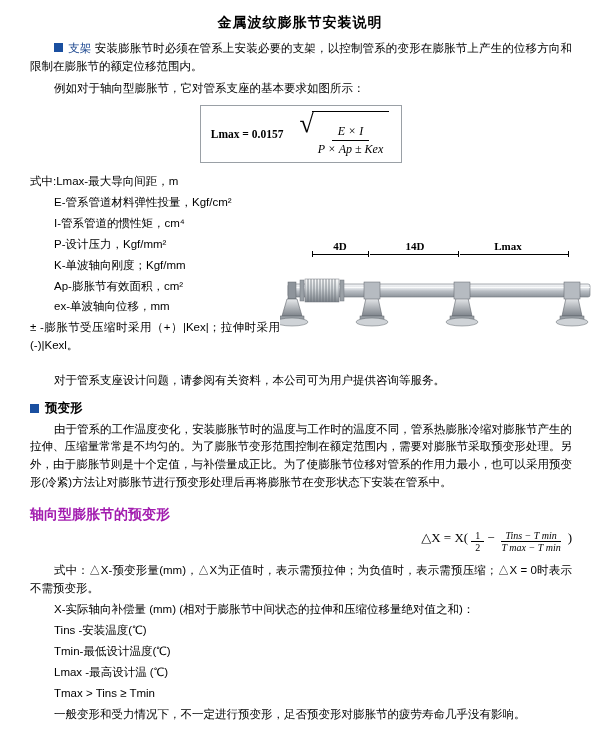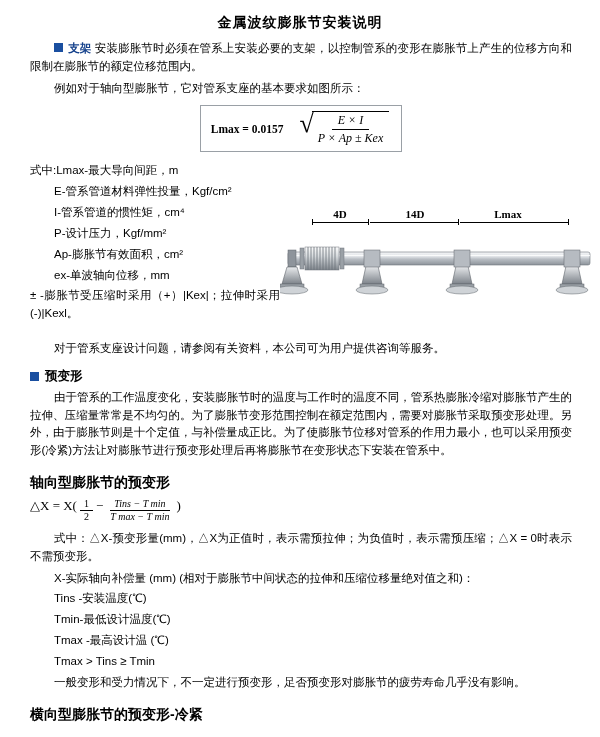--- a/index.html
+++ b/index.html
@@ -55,25 +55,25 @@
     height: 9px;
     background: #1a4fa0;
     margin-right: 6px;
     flex: none;
   }
   .sect-head .htext {
     font-size: 12.5px;
   }
   .inline-head {
     display: inline;
-    font-weight: bold;
+    font-weight: normal;
     color: #16428c;
   }
   .bluehead {
-    color: #000000;
+    color: #a21caf;
     font-weight: bold;
     font-size: 14px;
     margin: 14px 0 6px 0;
   }
   .formula-box {
     display: flex;
     justify-content: center;
     margin: 8px 0 10px 0;
   }
   .formula {
@@ -97,21 +97,21 @@
   .sqrt .radic {
     font-size: 26px;
     line-height: 26px;
     margin-right: -2px;
   }
   .frac {
     display: inline-flex;
     flex-direction: column;
     align-items: center;
     border-top: 1px solid #000;
-    padding-top: 1px;
+    padding-top: 12px;
     font-style: italic;
   }
   .frac .num {
     padding: 0 6px 1px 6px;
     border-bottom: 1px solid #000;
   }
   .frac .den {
     padding: 1px 6px 0 6px;
   }
   .list {
@@ -153,21 +153,21 @@
     height: 6px;
     top: 11px;
   }
   .pipe-svg {
     position: absolute;
     top: 18px;
     left: 0;
   }
   .eq-center {
     display: flex;
-    justify-content: flex-start;
+    justify-content: flex-end;
     margin: 6px 0 8px 0;
     font-family: "Liberation Serif", serif;
     font-size: 13px;
   }
   .fracsm {
     display: inline-flex;
     flex-direction: column;
     align-items: center;
     vertical-align: middle;
     font-size: 10px;
@@ -209,20 +209,21 @@
           </span>
         </span>
       </div>
     </div>
 
     <div class="list" style="width:250px;">
       <p style="text-indent:0;">式中:Lmax-最大导向间距，m</p>
       <p>E-管系管道材料弹性投量，Kgf/cm²</p>
       <p>I-管系管道的惯性矩，cm⁴</p>
       <p>P-设计压力，Kgf/mm²</p>
+      <p>K-单波轴向刚度；Kgf/mm</p>
       <p>Ap-膨胀节有效面积，cm²</p>
       <p>ex-单波轴向位移，mm</p>
       <p style="text-indent:0;">± -膨胀节受压缩时采用（+）|Kex|；拉伸时采用(-)|Kexl。</p>
     </div>
 
     <div class="diagram-wrap">
       <div class="dim-row">
         <span class="dim" style="left:40px;width:40px;text-align:center;">4D</span>
         <span class="dim" style="left:110px;width:50px;">14D</span>
         <span class="dim" style="left:198px;width:60px;">Lmax</span>
@@ -329,21 +330,21 @@
       </span>
       <span>)</span>
     </div>
 
     <p class="indent">式中：△X-预变形量(mm)，△X为正值时，表示需预拉伸；为负值时，表示需预压缩；△X = 0时表示不需预变形。</p>
 
     <div class="list">
       <p>X-实际轴向补偿量 (mm) (相对于膨胀节中间状态的拉伸和压缩位移量绝对值之和)：</p>
       <p>Tins -安装温度(℃)</p>
       <p>Tmin-最低设计温度(℃)</p>
-      <p>Tmax -最高设计温 (℃)</p>
+      <p>Lmax -最高设计温 (℃)</p>
       <p>Tmax &gt; Tins ≥ Tmin</p>
     </div>
 
     <p class="indent">一般变形和受力情况下，不一定进行预变形，足否预变形对膨胀节的疲劳寿命几乎没有影响。</p>
 
     <div class="bluehead">横向型膨胀节的预变形-冷紧</div>
 
   </div>
 </div>
 

